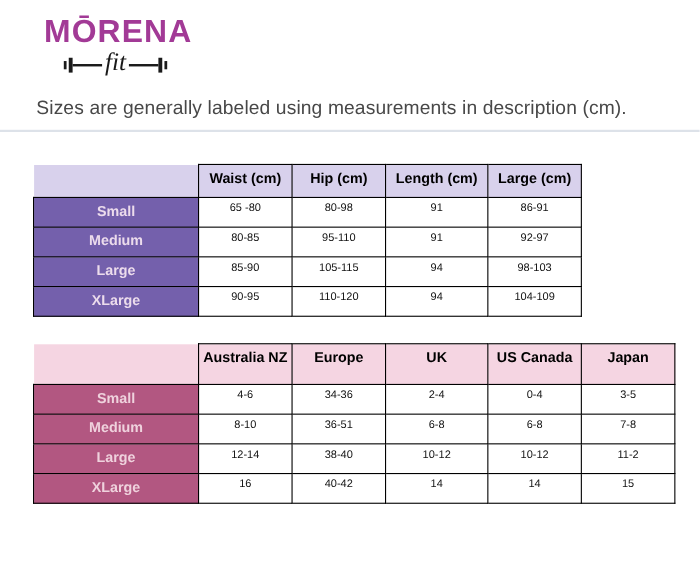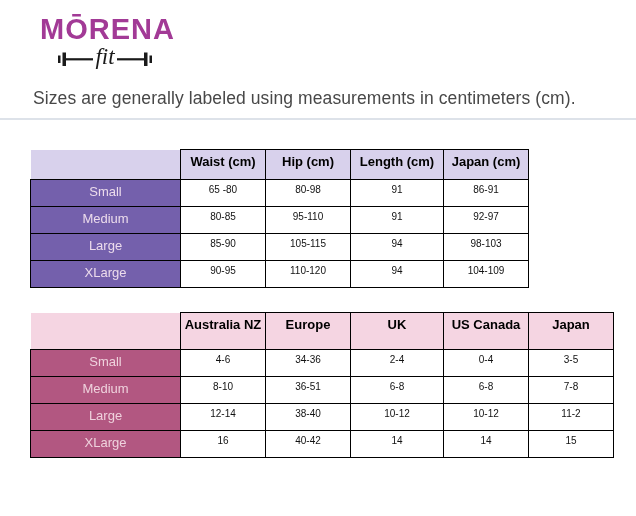--- a/index.html
+++ b/index.html
@@ -48,21 +48,21 @@
   
   table { border-collapse: collapse; table-layout: fixed; }
   th, td {
     border: 1.5px solid #000;
     text-align: center; vertical-align: top;
     font-size: 13px; padding: 4px 2px 2px 2px;
   }
   td { font-weight: 400; background: #fff; height: 27px; font-size: 10px; }
   thead th { font-weight: bold; color: #000; }
   th.blank { border: none; background: transparent; }
-  th.rowlabel { font-weight: normal; height: 27px; }
+  th.rowlabel { font-weight: bold; height: 27px; }
 
   .col-label { width: 150px; }
   .col-s { width: 85px; }
   .col-m { width: 93px; }
 
   
   .t1 { margin: 29px 0 0 30px; }
   .t1 thead th { background: var(--t1-header-bg, #d8d1ec); height: 30px; }
   .t1 th.rowlabel { background: var(--t1-label-bg, #7460ac); color: var(--t1-label-text, #ecdcec); }
 
@@ -90,38 +90,38 @@
       <span>
         <svg width="36" height="26" viewBox="0 0 36 26">
           <rect x="0" y="12.2" width="27" height="2.2" fill="#1a1a1a"></rect>
           <rect x="27" y="6.5" width="3.5" height="13.5" fill="#1a1a1a"></rect>
           <rect x="32.5" y="9.5" width="2.5" height="7.5" fill="#1a1a1a"></rect>
         </svg>
       </span>
     </div>
   </header>
 
-  <h1 class="heading">Sizes are generally labeled using measurements in centimeters (cm).</h1>
+  <h1 class="heading">Sizes are generally labeled using measurements in description (cm).</h1>
   <div class="divider"></div>
 
   <table class="t1">
     <colgroup>
       <col class="col-label">
         <col class="col-s">
         <col class="col-s">
         <col class="col-m">
         <col class="col-s">
     </colgroup>
     <thead>
       <tr>
         <th class="blank"></th>
         <th>Waist (cm)</th>
         <th>Hip (cm)</th>
         <th>Length (cm)</th>
-        <th>Japan (cm)</th>
+        <th>Large (cm)</th>
       </tr>
     </thead>
     <tbody>
       <tr>
         <th class="rowlabel">Small</th>
         <td>65 -80</td>
         <td>80-98</td>
         <td>91</td>
         <td>86-91</td>
       </tr>

